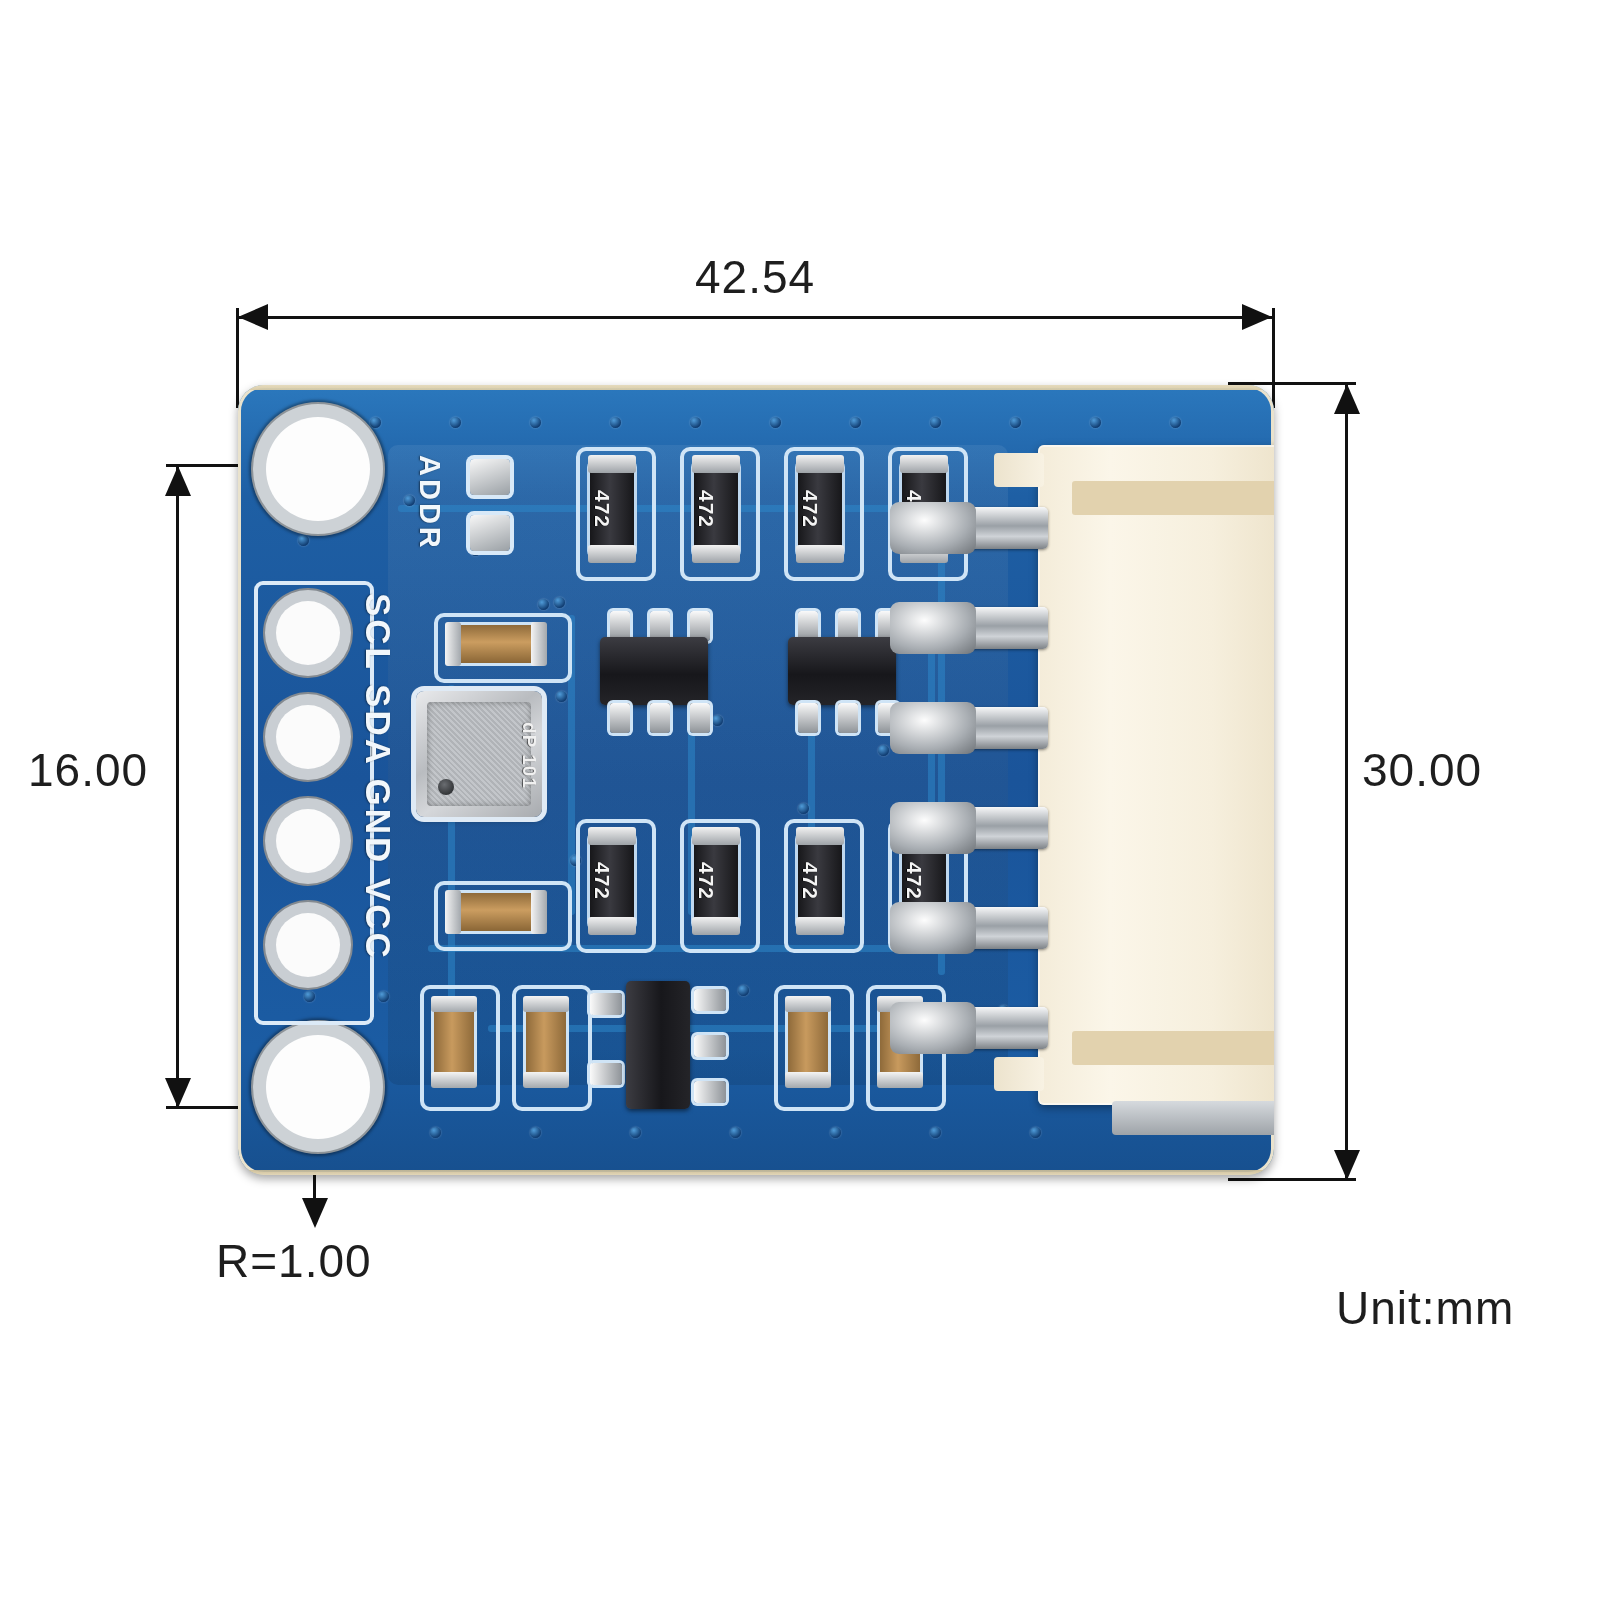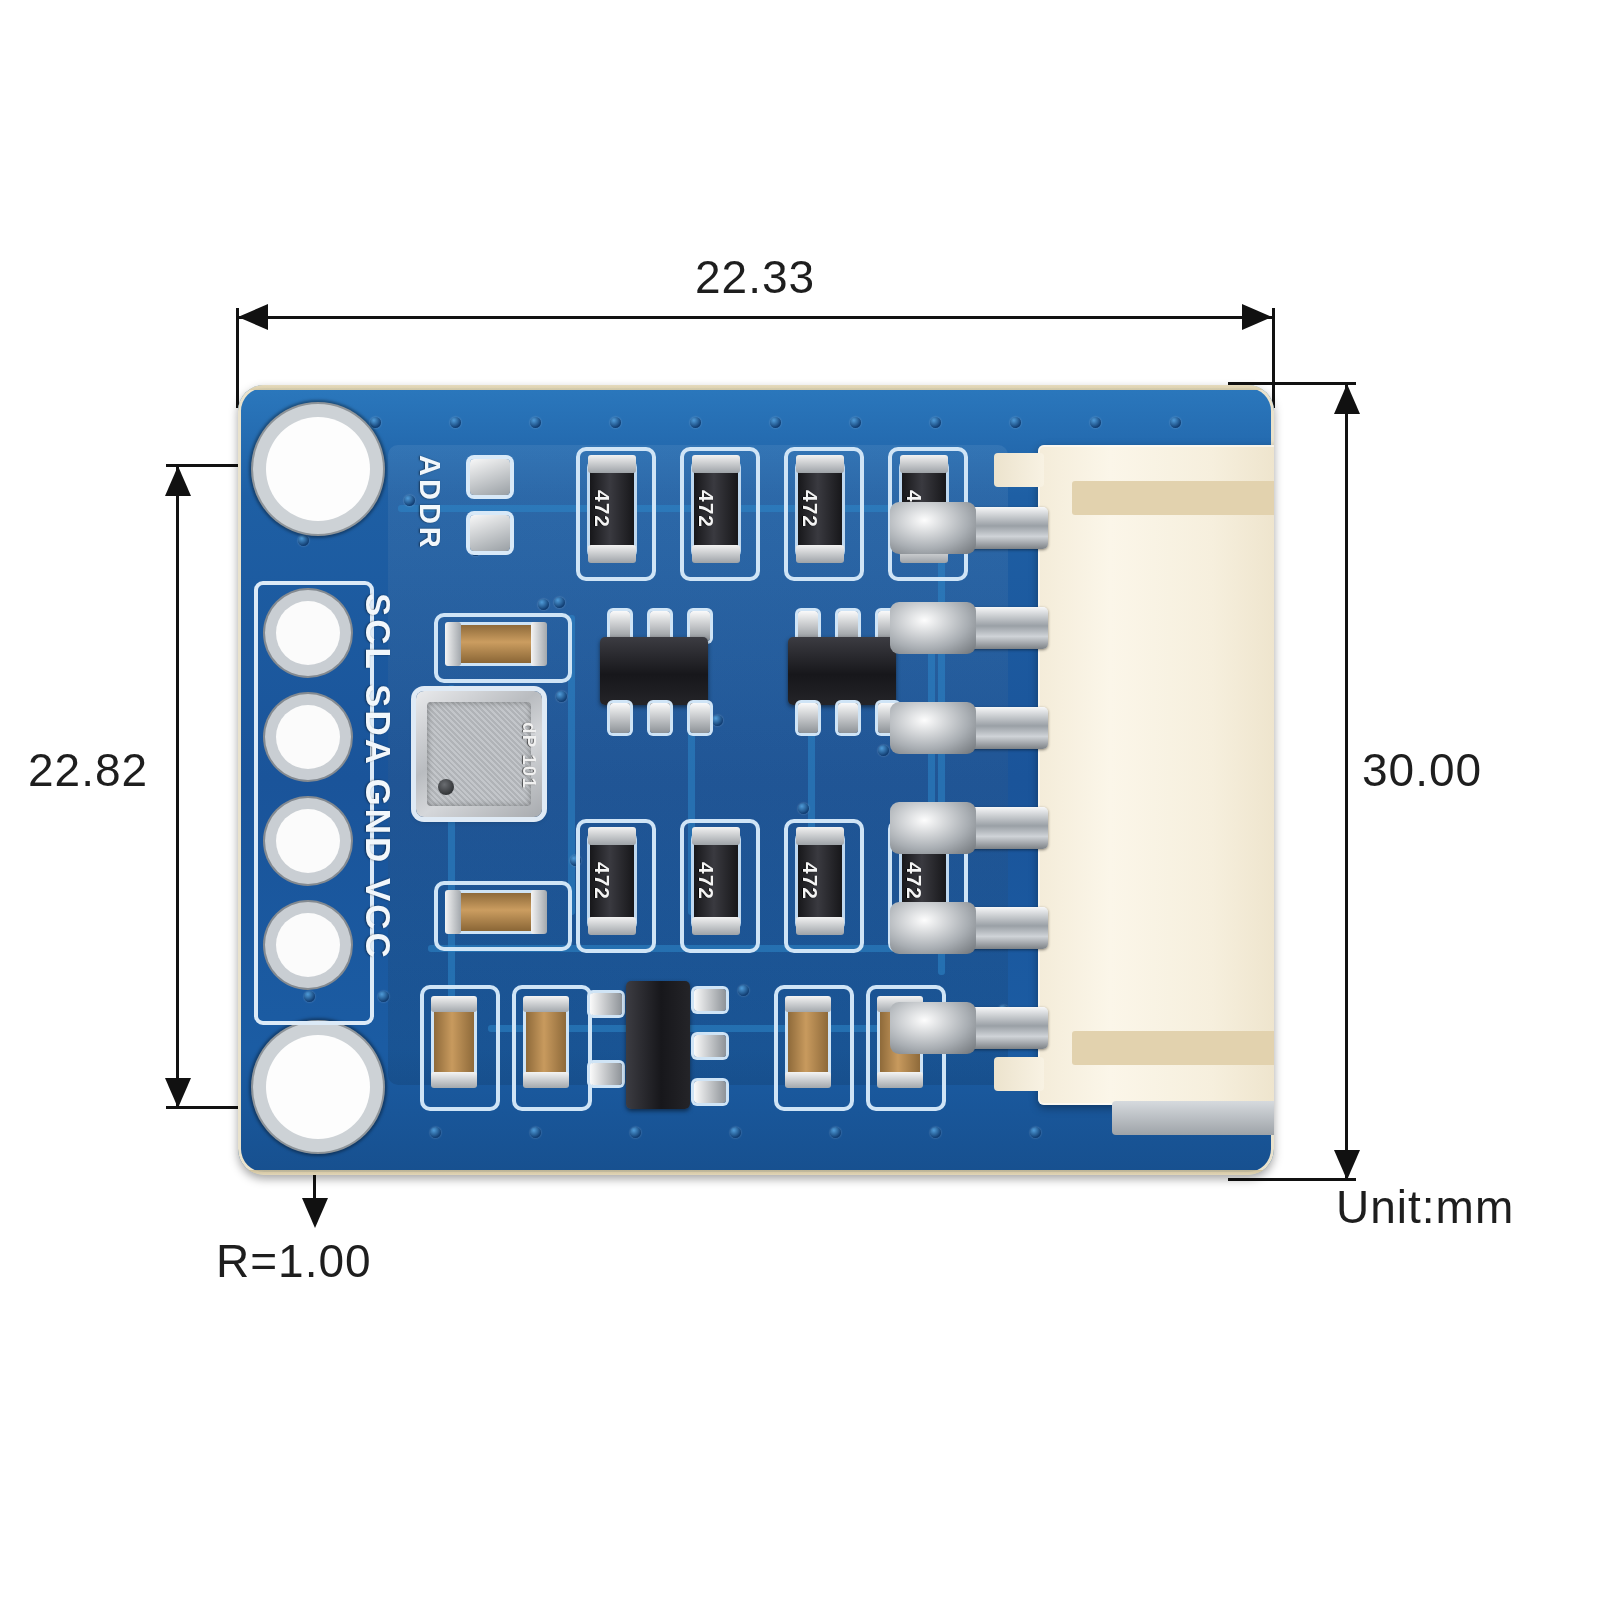--- a/index.html
+++ b/index.html
@@ -8,21 +8,21 @@
 
   .stage{position:absolute;inset:0;}
 
   
   .dim-text{position:absolute;font-size:46px;font-weight:400;color:#1e1e1e;
             letter-spacing:1px;white-space:nowrap;}
   #dim-top-label{left:695px;top:250px;}
   #dim-left-label{left:28px;top:743px;}
   #dim-right-label{left:1362px;top:743px;}
   #radius-label{left:216px;top:1234px;}
-  #unit-label{left:1336px;top:1180px;}
+  #unit-label{left:1336px;top:1281px;}
 
   
   .ext-line{position:absolute;background:#111;}
   .dim-line{position:absolute;background:#111;}
   .arrow{position:absolute;width:0;height:0;}
   .arrow-left{border-top:13px solid transparent;border-bottom:13px solid transparent;
               border-right:30px solid #111;}
   .arrow-right{border-top:13px solid transparent;border-bottom:13px solid transparent;
                border-left:30px solid #111;}
   .arrow-up{border-left:13px solid transparent;border-right:13px solid transparent;
@@ -143,30 +143,30 @@
              background:linear-gradient(180deg,#d6dade,#9ea3a8);}
 
   
   .trace{position:absolute;background:#2e86c8;opacity:.55;border-radius:3px;}
 </style>
 </head>
 <body>
 
 <div class="stage">
 
-  <div class="dim-text" id="dim-top-label">22.33</div>
+  <div class="dim-text" id="dim-top-label">42.54</div>
 
   <div class="ext-line" style="left:236px;top:308px;width:3px;height:100px;"></div>
   <div class="ext-line" style="left:1272px;top:308px;width:3px;height:100px;"></div>
 
   <div class="dim-line" style="left:238px;top:316px;width:1034px;height:3px;"></div>
   <div class="arrow arrow-left" style="left:238px;top:304px;"></div>
   <div class="arrow arrow-right" style="left:1242px;top:304px;"></div>
 
-  <div class="dim-text" id="dim-left-label">22.82</div>
+  <div class="dim-text" id="dim-left-label">16.00</div>
   <div class="ext-line" style="left:166px;top:464px;width:130px;height:3px;"></div>
   <div class="ext-line" style="left:166px;top:1106px;width:130px;height:3px;"></div>
   <div class="dim-line" style="left:176px;top:466px;width:3px;height:642px;"></div>
   <div class="arrow arrow-up" style="left:165px;top:466px;"></div>
   <div class="arrow arrow-down" style="left:165px;top:1078px;"></div>
 
   <div class="dim-text" id="dim-right-label">30.00</div>
   <div class="ext-line" style="left:1228px;top:382px;width:128px;height:3px;"></div>
   <div class="ext-line" style="left:1228px;top:1178px;width:128px;height:3px;"></div>
   <div class="dim-line" style="left:1345px;top:384px;width:3px;height:796px;"></div>

